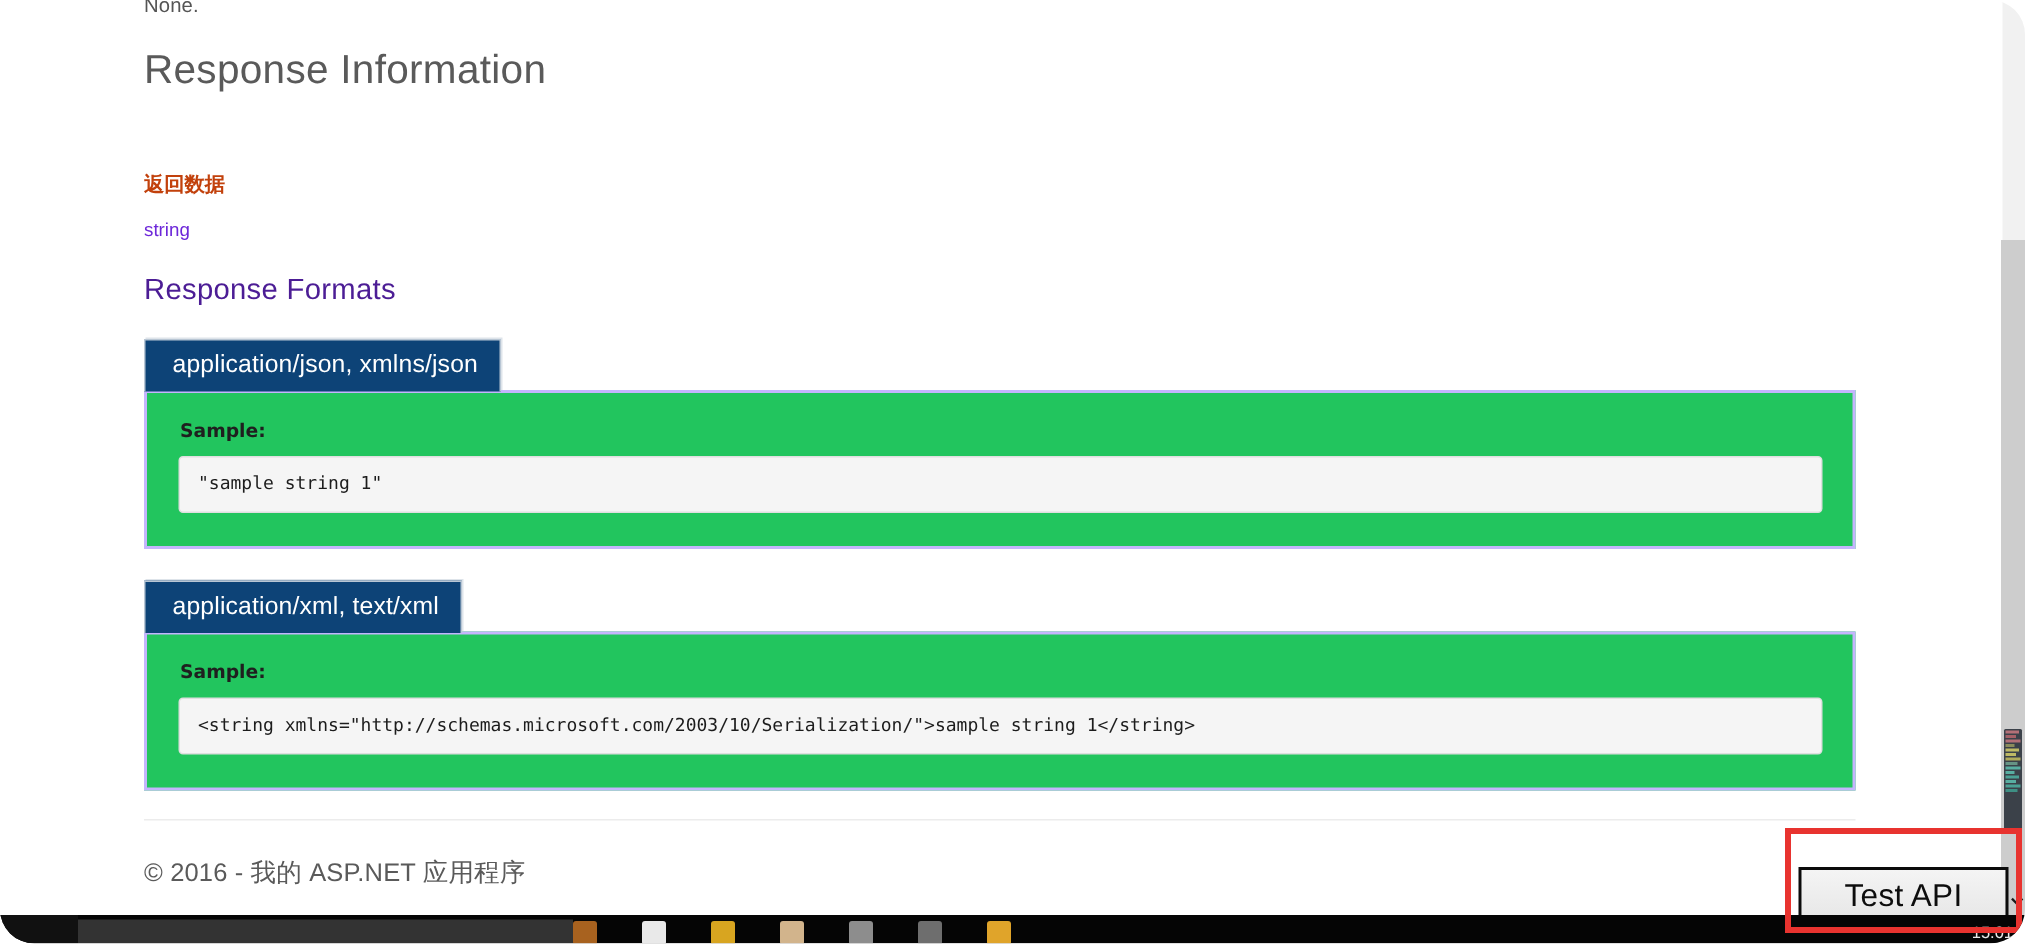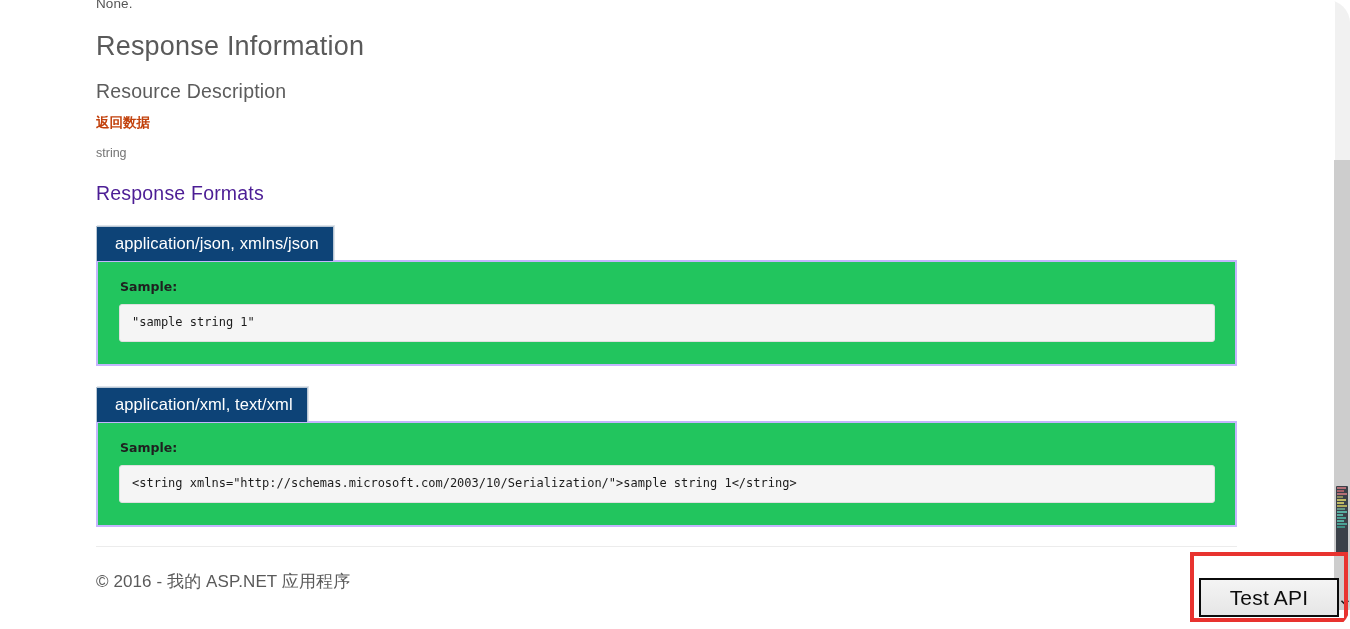--- a/index.html
+++ b/index.html
@@ -73,21 +73,21 @@
     color: #c2410c;
     font-weight: 600;
     font-family: "DejaVu Sans", sans-serif;
   }
 
   .type-line {
     position: absolute;
     left: 96px;
     top: 146px;
     font-size: 12.5px;
-    color: #737373;
+    color: #6d28d9;
   }
 
   h2.formats-title {
     position: absolute;
     left: 96px;
     top: 182px;
     margin: 0;
     font-size: 19.5px;
     font-weight: 300;
     color: #4c1d95;
@@ -288,21 +288,20 @@
 <body>
 
 <div id="screen">
 
   <div class="viewport">
 
     <div class="none-line">None.</div>
 
     <h1 class="section-title">Response Information</h1>
 
-    <h2 class="sub-title">Resource Description</h2>
 
     <div class="resource-desc">返回数据</div>
 
     <div class="type-line">string</div>
 
     <h2 class="formats-title">Response Formats</h2>
 
     <div class="format-block" id="fmt-0">
       <div class="fmt-header">application/json, xmlns/json</div>
       <div class="fmt-body">
@@ -343,14 +342,28 @@
     <div class="mini-line" style="background:#3f9e8e;width:8px;"></div>
   </div>
 
   <div class="test-api-button">
     <span>Test API</span>
     <span class="test-api-caret">⌄</span>
   </div>
 
   <div class="red-highlight"></div>
 
+  <div class="taskbar">
+    <div class="tb-start"></div>
+    <div class="tb-strip"></div>
+    <div class="tb-icons">
+      <div class="tb-ico" style="background:#a8621f;"></div>
+      <div class="tb-ico" style="background:#e9e9e9;"></div>
+      <div class="tb-ico" style="background:#d8a520;"></div>
+      <div class="tb-ico" style="background:#d2b48c;"></div>
+      <div class="tb-ico" style="background:#8d8d8d;"></div>
+      <div class="tb-ico" style="background:#6e6e6e;"></div>
+      <div class="tb-ico" style="background:#e0a42a;"></div>
+    </div>
+    <div class="tb-clock">15:01</div>
+  </div>
 
 </div>
 
 </body></html>

